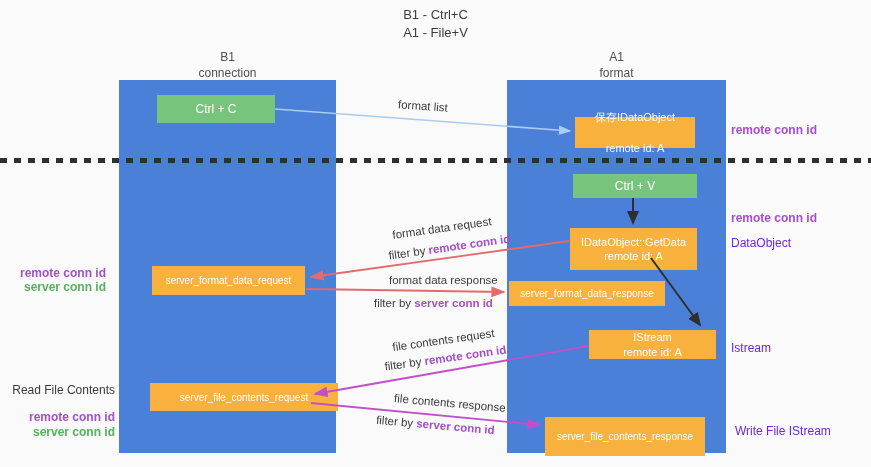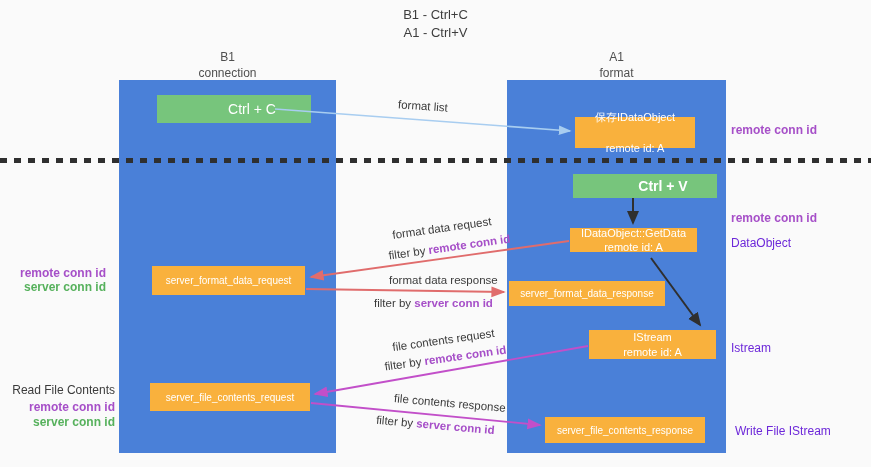--- a/index.html
+++ b/index.html
@@ -12,42 +12,42 @@
   .lane-right{left:507px;width:219px;}
   .lane-header{position:absolute;top:50px;text-align:center;font-size:12px;
     color:#4f4f4f;line-height:1.3;}
   .lane-header.lh-left{left:119px;width:217px;}
   .lane-header.lh-right{left:507px;width:219px;}
   .dashed-line{position:absolute;left:0;top:158px;width:871px;height:5px;
     background:repeating-linear-gradient(90deg,#2f2f2f 0 7px,rgba(0,0,0,0) 7px 14px);z-index:4;}
   .node{position:absolute;display:flex;flex-direction:column;align-items:center;
     justify-content:center;color:#fff;text-align:center;z-index:3;}
   .node .l2{display:block;}
-  .green-box{background:#77c57c;font-size:14px;padding-left:36px;}
+  .green-box{background:#77c57c;font-size:12px;}
   .orange-box{background:#f9b13d;font-size:10px;}
   .two-line{font-size:11px;line-height:1.3;}
   .arrows{position:absolute;left:0;top:0;width:871px;height:467px;z-index:5;pointer-events:none;}
   .lbl{position:absolute;font-size:11.5px;color:#3b3b3b;white-space:nowrap;z-index:6;}
   .pu{color:#a64fc8;font-weight:bold;}
   .gr{color:#56b15c;font-weight:bold;}
   .side-right{text-align:right;}
   .bold-pu{position:absolute;font-size:12px;font-weight:bold;color:#a64fc8;white-space:nowrap;z-index:6;}
   .plain{position:absolute;font-size:12px;color:#6d28d9;white-space:nowrap;z-index:6;}
   .rot-n8{transform:rotate(-8deg);}
   .rot-p4{transform:rotate(4deg);}
   .rot-p5{transform:rotate(5deg);}
 </style>
 </head>
 <body>
 
 <div class="canvas">
 
   <div class="title">
     <div>B1 - Ctrl+C</div>
-    <div>A1 - Ctrl+V</div>
+    <div>A1 - File+V</div>
   </div>
 
   <div class="lane-header lh-left">
     <div>B1</div>
     <div>connection</div>
   </div>
   <div class="lane-header lh-right">
     <div>A1</div>
     <div>format</div>
   </div>
@@ -59,47 +59,47 @@
 
   <div class="node green-box" style="left:157px;top:95px;width:118px;height:28px;">
     <span>Ctrl + C</span>
   </div>
 
   <div class="node orange-box two-line" style="left:575px;top:117px;width:120px;height:31px;gap:16px;">
     <span>保存IDataObject</span>
     <span class="l2">remote id: A</span>
   </div>
 
-  <div class="node green-box" style="left:573px;top:174px;width:108px;height:24px;font-weight:bold;">
+  <div class="node green-box" style="left:573px;top:174px;width:124px;height:24px;">
     <span>Ctrl + V</span>
   </div>
 
-  <div class="node orange-box two-line" style="left:570px;top:228px;width:127px;height:24px;">
+  <div class="node orange-box two-line" style="left:570px;top:228px;width:127px;height:42px;">
     <span>IDataObject::GetData</span>
     <span class="l2">remote id: A</span>
   </div>
 
   <div class="node orange-box" style="left:152px;top:266px;width:153px;height:29px;">
     <span>server_format_data_request</span>
   </div>
 
   <div class="node orange-box" style="left:509px;top:281px;width:156px;height:25px;">
     <span>server_format_data_response</span>
   </div>
 
   <div class="node orange-box two-line" style="left:589px;top:330px;width:127px;height:29px;">
     <span>IStream</span>
     <span class="l2">remote id: A</span>
   </div>
 
-  <div class="node orange-box" style="left:150px;top:383px;width:160px;height:28px;">
+  <div class="node orange-box" style="left:150px;top:383px;width:188px;height:28px;">
     <span>server_file_contents_request</span>
   </div>
 
-  <div class="node orange-box" style="left:545px;top:417px;width:160px;height:26px;">
+  <div class="node orange-box" style="left:545px;top:417px;width:160px;height:39px;">
     <span>server_file_contents_response</span>
   </div>
 
   <svg class="arrows" viewBox="0 0 871 467">
     <defs>
       <marker id="mBlue" markerWidth="9" markerHeight="8" refX="7" refY="3" orient="auto">
         <path d="M0,0 L8,3 L0,6 Z" fill="#a8cdf0"></path>
       </marker>
       <marker id="mBlack" markerWidth="9" markerHeight="8" refX="6" refY="3" orient="auto">
         <path d="M0,0 L7,3 L0,6 Z" fill="#2f2f2f"></path>
@@ -147,18 +147,18 @@
   <div class="plain" style="left:731px;top:236px;">DataObject</div>
   <div class="plain" style="left:731px;top:341px;">Istream</div>
   <div class="plain" style="left:735px;top:424px;">Write File IStream</div>
 
   <div class="side-right" style="position:absolute;left:10px;top:266px;width:96px;z-index:6;line-height:1.2;">
     <div class="pu" style="font-size:12px;">remote conn id</div>
     <div class="gr" style="font-size:12px;">server conn id</div>
   </div>
 
   <div class="side-right" style="position:absolute;left:10px;top:383px;width:105px;z-index:6;line-height:1.2;">
-    <div style="font-size:12px;color:#3b3b3b;margin-bottom:3px;">Read File Contents</div>
+    <div style="font-size:12px;color:#3b3b3b;margin-bottom:13px;">Read File Contents</div>
     <div class="pu" style="font-size:12px;">remote conn id</div>
     <div class="gr" style="font-size:12px;">server conn id</div>
   </div>
 
 </div>
 
 </body></html>

